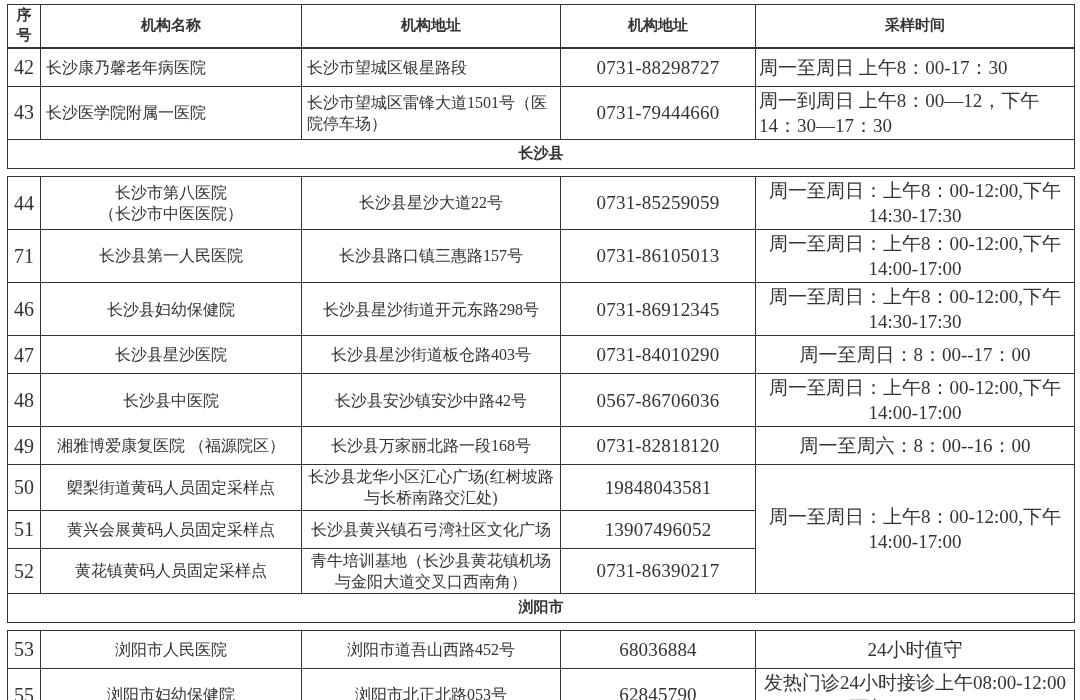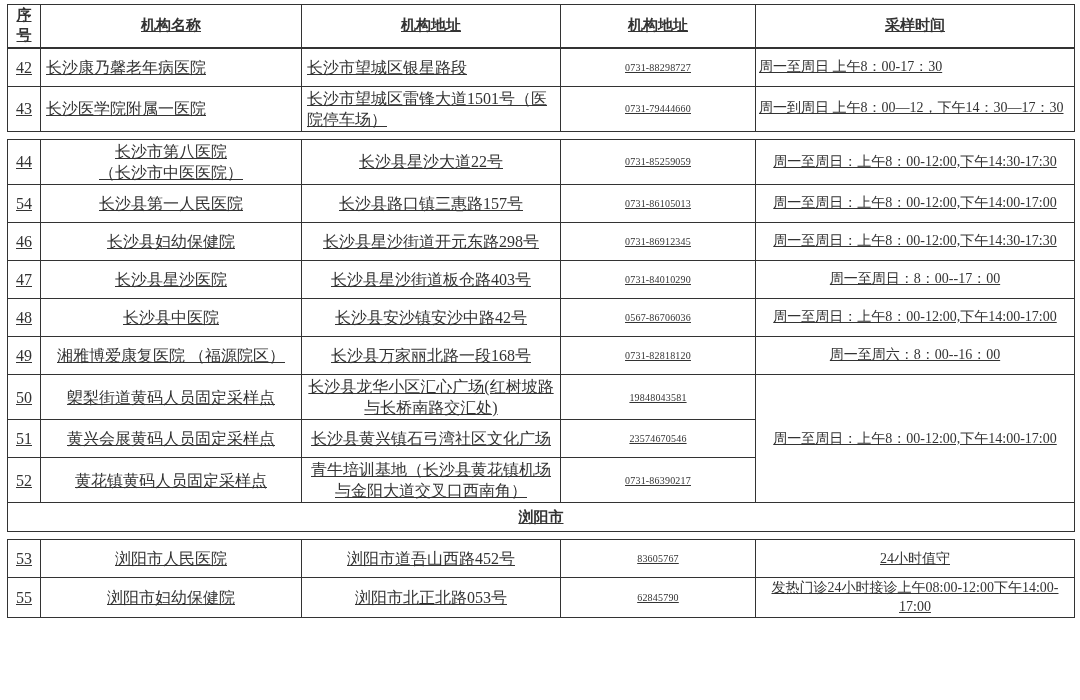--- a/index.html
+++ b/index.html
@@ -14,21 +14,20 @@
     font-family: "Liberation Serif", "DejaVu Serif", serif;
     color: #333333;
   }
   .page {
     padding: 4px 7px 0 7px;
   }
   table.tbl {
     border-collapse: collapse;
     table-layout: fixed;
     width: 1067px;
-    text-decoration: underline;
   }
   col.col-num    { width: 33px; }
   col.col-name   { width: 261px; }
   col.col-addr   { width: 259px; }
   col.col-phone  { width: 195px; }
   col.col-time   { width: 319px; }
 
   .tbl th, .tbl td {
     border: 1px solid #333333;
     vertical-align: middle;
@@ -41,23 +40,23 @@
     font-size: 15px;
     font-weight: bold;
     height: 34px;
     border-bottom: 2px solid #333333;
   }
   .tbl td {
     font-size: 16px;
     height: 35px;
   }
   td.cell-name { white-space: pre-line; margin-left: 48px; }
-  td.cell-num  { font-size: 16px; }
-  td.cell-phone { font-size: 10px; letter-spacing: 0.2px; }
-  td.cell-time { font-size: 14px; padding: 1px 3px; }
+  td.cell-num  { font-size: 20px; }
+  td.cell-phone { font-size: 19px; letter-spacing: 0.2px; }
+  td.cell-time { font-size: 19px; padding: 1px 3px; }
 
   
   .block-wangcheng td.cell-name,
   .block-wangcheng td.cell-addr,
   .block-wangcheng td.cell-time { text-align: left; }
 
   td.section-cell {
     font-size: 15px;
     font-weight: bold;
     height: 26px;
@@ -94,20 +93,23 @@
             <td class="cell-addr">长沙市望城区银星路段</td>
             <td class="cell-phone">0731-88298727</td>
             <td class="cell-time">周一至周日 上午8：00-17：30</td>
           </tr>
           <tr>
             <td class="cell-num">43</td>
             <td class="cell-name">长沙医学院附属一医院</td>
             <td class="cell-addr">长沙市望城区雷锋大道1501号（医院停车场）</td>
             <td class="cell-phone">0731-79444660</td>
             <td class="cell-time">周一到周日 上午8：00—12，下午14：30—17：30</td>
+          </tr>
+          <tr>
+            <td colspan="5" class="section-cell">长沙县</td>
           </tr>
         </tbody>
       </table>
       <div class="tbl-gap"></div>
       <table class="tbl block-changsha-county">
         <colgroup>
           <col class="col-num">
           <col class="col-name">
           <col class="col-addr">
           <col class="col-phone">
@@ -116,21 +118,21 @@
         <tbody>
           <tr>
             <td class="cell-num">44</td>
             <td class="cell-name">长沙市第八医院
 （长沙市中医医院）</td>
             <td class="cell-addr">长沙县星沙大道22号</td>
             <td class="cell-phone">0731-85259059</td>
             <td class="cell-time">周一至周日：上午8：00-12:00,下午14:30-17:30</td>
           </tr>
           <tr>
-            <td class="cell-num">54</td>
+            <td class="cell-num">71</td>
             <td class="cell-name">长沙县第一人民医院</td>
             <td class="cell-addr">长沙县路口镇三惠路157号</td>
             <td class="cell-phone">0731-86105013</td>
             <td class="cell-time">周一至周日：上午8：00-12:00,下午14:00-17:00</td>
           </tr>
           <tr>
             <td class="cell-num">46</td>
             <td class="cell-name">长沙县妇幼保健院</td>
             <td class="cell-addr">长沙县星沙街道开元东路298号</td>
             <td class="cell-phone">0731-86912345</td>
@@ -161,21 +163,21 @@
             <td class="cell-num">50</td>
             <td class="cell-name">㮾梨街道黄码人员固定采样点</td>
             <td class="cell-addr">长沙县龙华小区汇心广场(红树坡路与长桥南路交汇处)</td>
             <td class="cell-phone">19848043581</td>
             <td class="cell-time" rowspan="3">周一至周日：上午8：00-12:00,下午14:00-17:00</td>
           </tr>
           <tr>
             <td class="cell-num">51</td>
             <td class="cell-name">黄兴会展黄码人员固定采样点</td>
             <td class="cell-addr">长沙县黄兴镇石弓湾社区文化广场</td>
-            <td class="cell-phone">23574670546</td>
+            <td class="cell-phone">13907496052</td>
           </tr>
           <tr>
             <td class="cell-num">52</td>
             <td class="cell-name">黄花镇黄码人员固定采样点</td>
             <td class="cell-addr">青牛培训基地（长沙县黄花镇机场与金阳大道交叉口西南角）</td>
             <td class="cell-phone">0731-86390217</td>
           </tr>
           <tr>
             <td colspan="5" class="section-cell">浏阳市</td>
           </tr>
@@ -188,21 +190,21 @@
           <col class="col-name">
           <col class="col-addr">
           <col class="col-phone">
           <col class="col-time">
         </colgroup>
         <tbody>
           <tr>
             <td class="cell-num">53</td>
             <td class="cell-name">浏阳市人民医院</td>
             <td class="cell-addr">浏阳市道吾山西路452号</td>
-            <td class="cell-phone">83605767</td>
+            <td class="cell-phone">68036884</td>
             <td class="cell-time">24小时值守</td>
           </tr>
           <tr>
             <td class="cell-num">55</td>
             <td class="cell-name">浏阳市妇幼保健院</td>
             <td class="cell-addr">浏阳市北正北路053号</td>
             <td class="cell-phone">62845790</td>
             <td class="cell-time">发热门诊24小时接诊上午08:00-12:00下午14:00-17:00</td>
           </tr>
         </tbody>

